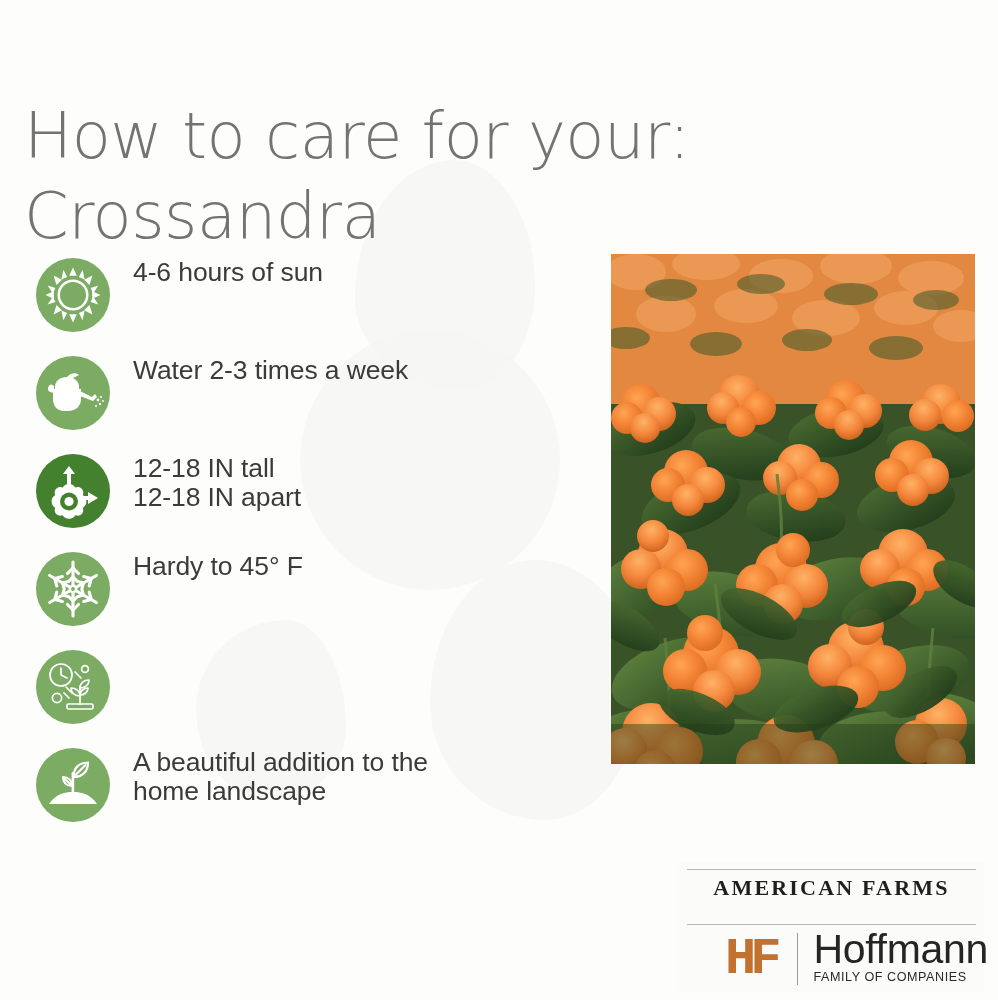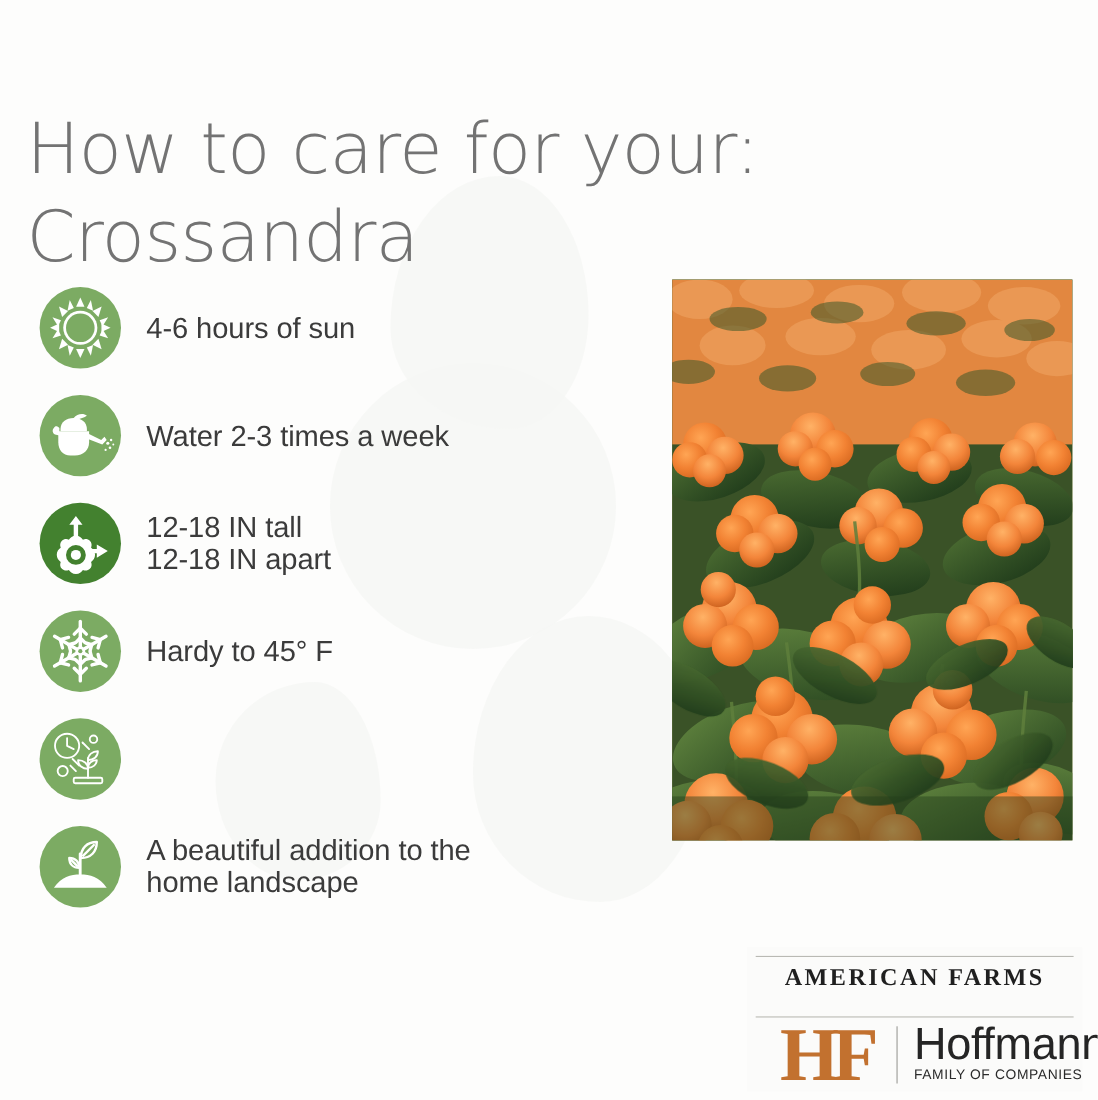--- a/index.html
+++ b/index.html
@@ -58,21 +58,21 @@
 
   
   .care-list {
     position: absolute;
     left: 36px;
     top: 258px;
     width: 540px;
   }
   .care-row {
     display: flex;
-    align-items: center;
+    align-items: flex-start;
     height: 80px;
     margin-bottom: 18px;
   }
   .icon-badge {
     flex: 0 0 auto;
     width: 74px;
     height: 74px;
     border-radius: 50%;
     background: #7cab63;
     display: flex;
@@ -141,24 +141,24 @@
     position: absolute;
     left: 0;
     top: 66px;
     width: 305px;
     height: 64px;
     display: flex;
     align-items: center;
   }
   .hf-mark {
     flex: 0 0 auto;
-    margin-left: 30px;
-    font-family: Liberation Serif, serif;
+    margin-left: 46px;
+    font-family: Liberation Mono, monospace;
     font-weight: 700;
-    font-size: 69px;
+    font-size: 52px;
     line-height: 57px;
     color: #c2712f;
     letter-spacing: -6px;
   }
   .hf-divider {
     flex: 0 0 auto;
     width: 1px;
     height: 52px;
     background: #9a9a95;
     margin-left: 22px;

